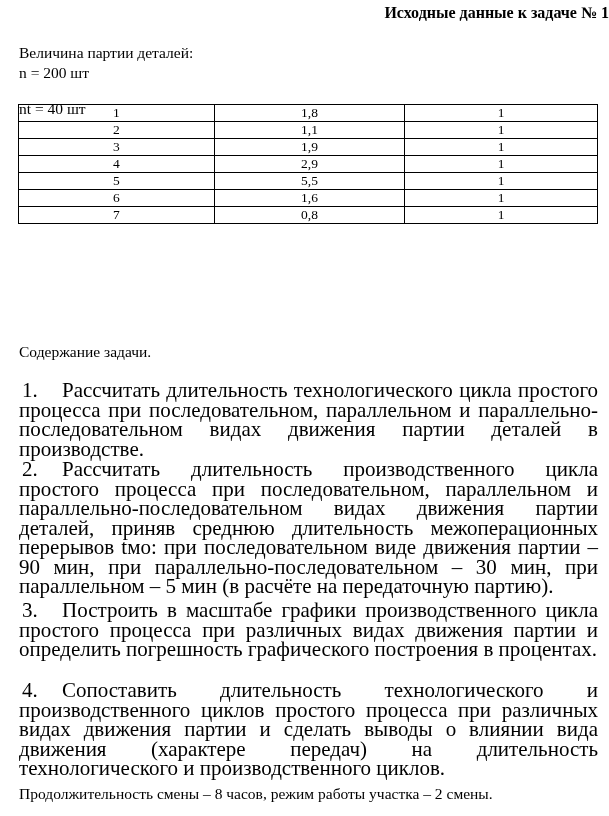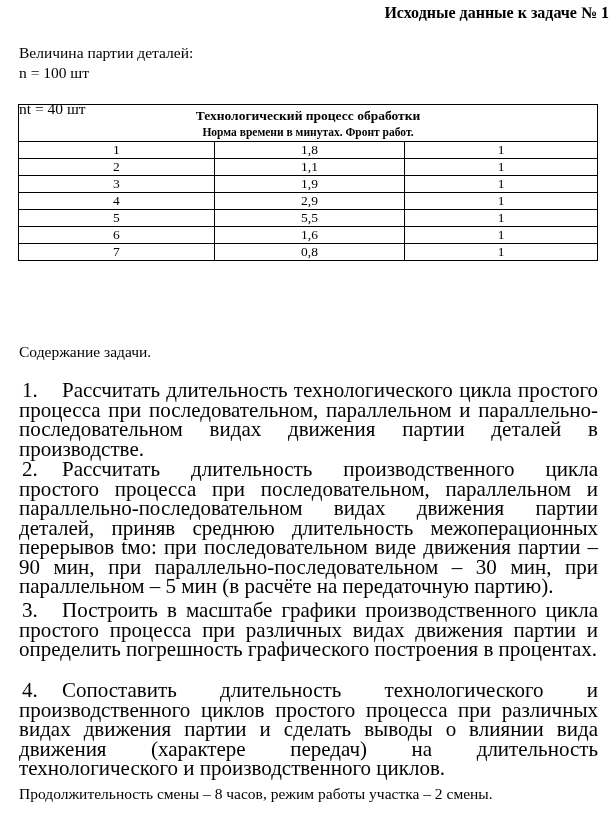--- a/index.html
+++ b/index.html
@@ -28,36 +28,30 @@
     text-align: justify; line-height: 19.5px; font-size: 21px;
   }
   .num { display: inline-block; width: 40px; padding-left: 3px; }
 </style>
 </head>
 <body>
 
 <div class="title">Исходные данные к задаче № 1</div>
 
 <div class="line" style="top:44px;">Величина партии деталей:</div>
-<div class="line" style="top:64px;">n = 100 шт</div>
+<div class="line" style="top:64px;">n = 200 шт</div>
 <div class="line" style="top:100px;">nt = 40 шт</div>
 
 <table class="proc">
   <colgroup>
     <col style="width:196px">
       <col style="width:191px">
       <col style="width:193px">
   </colgroup>
   <tbody>
-      <tr>
-    <td colspan="3">
-      <div class="cap1">Технологический процесс обработки</div>
-      <div class="cap2">Норма времени в минутах. Фронт работ.</div>
-    </td>
-  </tr>
   <tr class="row">
     <td>1</td>
     <td>1,8</td>
     <td>1</td>
   </tr>
   <tr class="row">
     <td>2</td>
     <td>1,1</td>
     <td>1</td>
   </tr>

